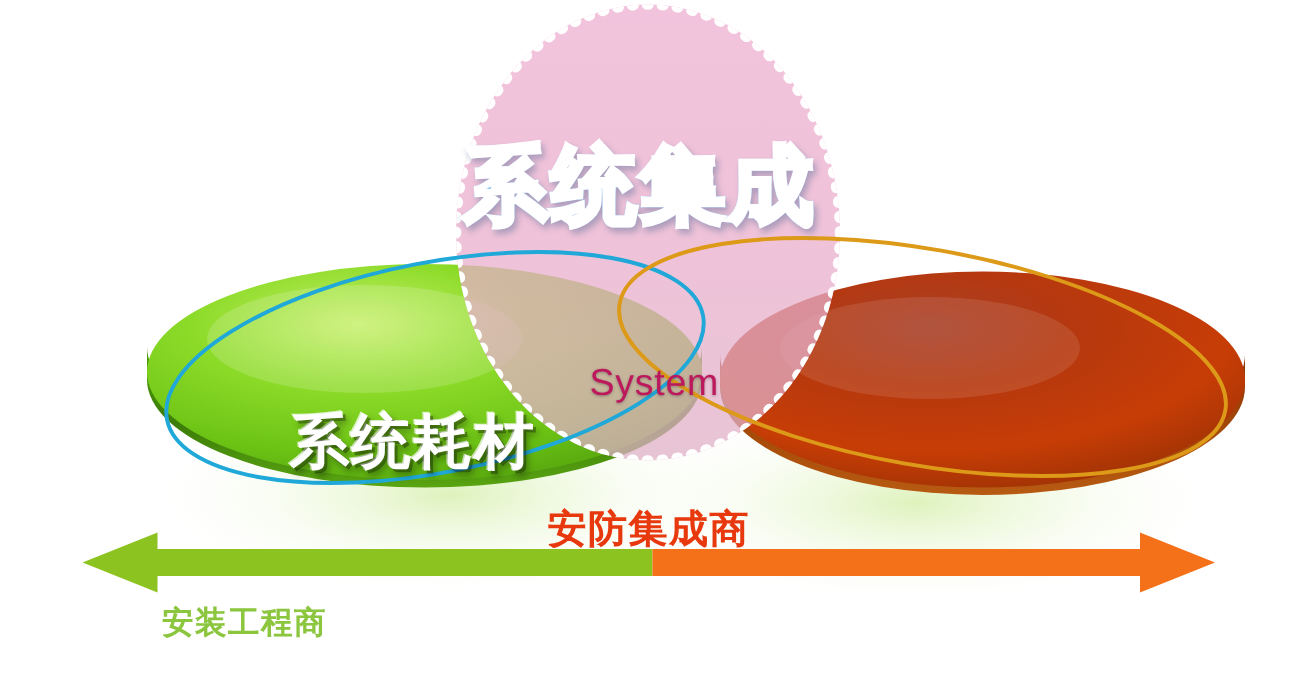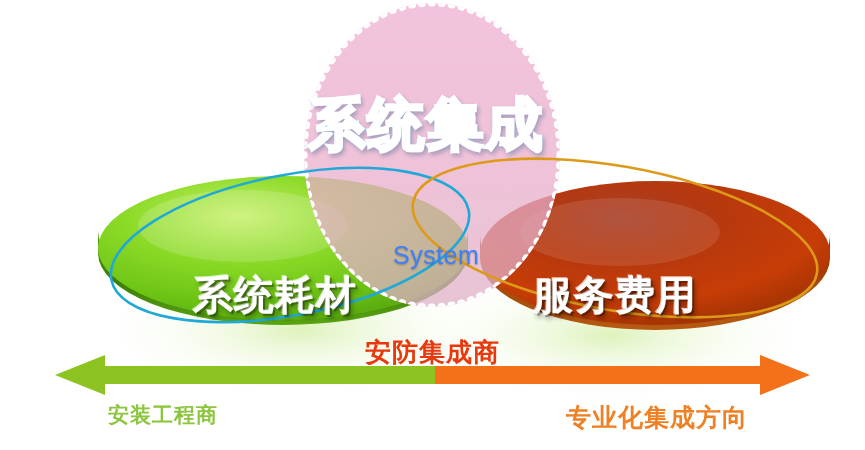--- a/index.html
+++ b/index.html
@@ -64,21 +64,21 @@
   }
   #label-left  { left: 193px; top: 233px; }
   #label-right { left: 533px; top: 233px; }
 
   
   #label-center {
     left: 393px;
     top: 243px;
     font-size: 25px;
     font-weight: normal;
-    color: #3b82f6;
+    color: #be185d;
     letter-spacing: .5px;
     text-shadow: 0 1px 2px rgba(70,60,70,.45);
   }
   
   #axis-title {
     left: 0; right: 0;
     top: 340px;
     text-align: center;
     font-size: 26px;
     color: #e8380d;
@@ -179,22 +179,20 @@
     <g>
       <path d="M55,375 L105,355 L105,366 L435,366 L435,384 L105,384 L105,395 Z" fill="#8cc320"></path>
       <path d="M810,375 L760,355 L760,366 L435,366 L435,384 L760,384 L760,395 Z" fill="#f4711a"></path>
     </g>
   </svg>
 
   <div class="lbl" id="title-text">系统集成</div>
 
   <div class="lbl disc-label" id="label-left">系统耗材</div>
 
-  <div class="lbl disc-label" id="label-right">服务费用</div>
 
   <div class="lbl" id="label-center">System</div>
 
   <div class="lbl" id="axis-title">安防集成商</div>
 
   <div class="lbl" id="axis-left-label">安装工程商</div>
 
-  <div class="lbl" id="axis-right-label">专业化集成方向</div>
 </div>
 
 </body></html>

